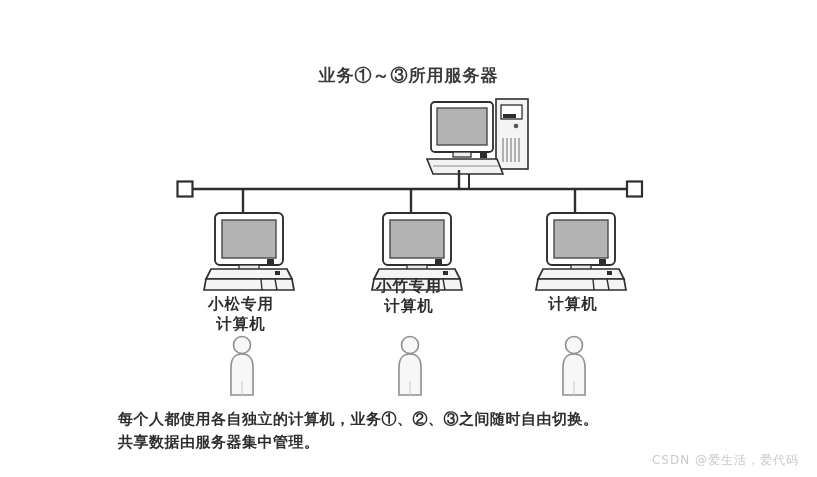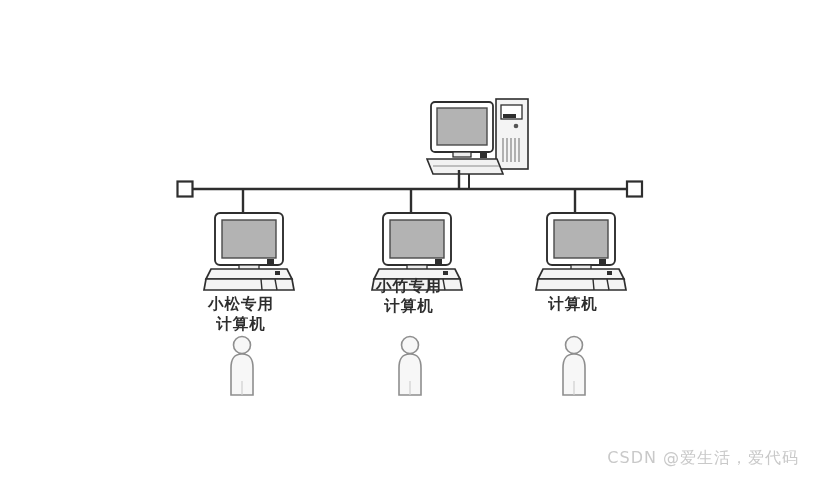--- a/index.html
+++ b/index.html
@@ -57,34 +57,35 @@
     letter-spacing: 0.5px;
     color: #2e2e2e;
     font-weight: 600;
     font-family: "DejaVu Serif", "Liberation Serif", serif;
   }
   #caption span { display: block; white-space: nowrap; }
 
   
   #watermark {
     right: 18px; bottom: 8px;
-    font-size: 16px;
+    font-size: 12px;
     color: #c9c9c9;
     letter-spacing: 1px;
     font-family: "DejaVu Sans", "Liberation Sans", sans-serif;
     margin-left: 21px;
   }
 
   svg { display: block; }
 </style>
 </head>
 <body>
 
 <div id="canvas">
 
+  <div class="abs" id="server-title">业务①～③所用服务器</div>
 
   <div class="abs" style="left:425px; top:96px;">
     <svg width="115" height="92" viewBox="0 0 115 92">
 
       <rect x="71" y="3" width="32" height="70" fill="#f4f4f4" stroke="#2e2e2e" stroke-width="1.6"></rect>
       <rect x="76" y="9" width="21" height="14" fill="#ffffff" stroke="#2e2e2e" stroke-width="1.3"></rect>
       <rect x="78" y="18" width="13" height="4" fill="#2e2e2e"></rect>
       <circle cx="91" cy="30" r="2.3" fill="#555555"></circle>
       <g stroke="#777777" stroke-width="1.1">
         <line x1="78" y1="42" x2="78" y2="66"></line>
@@ -191,16 +192,20 @@
     <span>计算机</span>
   </div>
   <div class="abs" style="left:558px; top:335px;">
     <svg width="32" height="62" viewBox="0 0 32 62">
       <circle cx="16" cy="10" r="8.5" fill="#f7f7f7" stroke="#8e8e8e" stroke-width="1.6"></circle>
       <path d="M16 19 C7 19 5 25 5 33 L5 60 L27 60 L27 33 C27 25 25 19 16 19 Z" fill="#f7f7f7" stroke="#8e8e8e" stroke-width="1.6"></path>
       <line x1="16" y1="46" x2="16" y2="60" stroke="#cfcfcf" stroke-width="1.2"></line>
     </svg>
   </div>
 
+  <div class="abs" id="caption">
+    <span>每个人都使用各自独立的计算机，业务①、②、③之间随时自由切换。</span>
+    <span>共享数据由服务器集中管理。</span>
+  </div>
 
   <div class="abs" id="watermark">CSDN @爱生活，爱代码</div>
 
 </div>
 
 </body></html>

